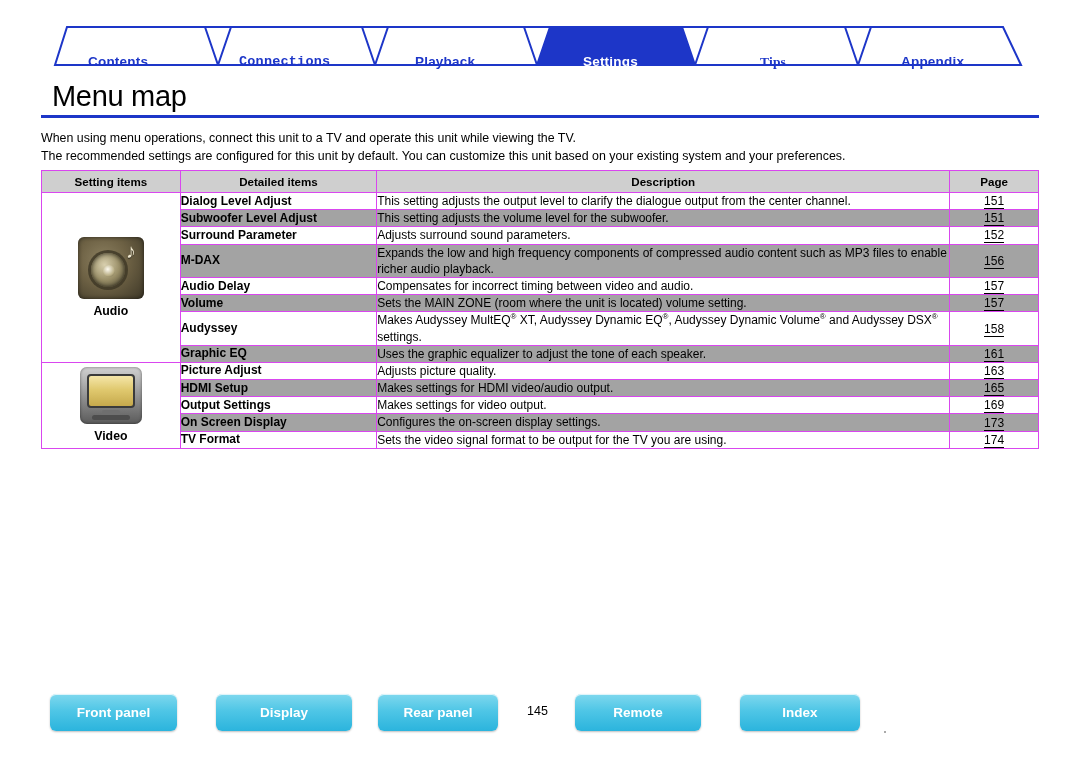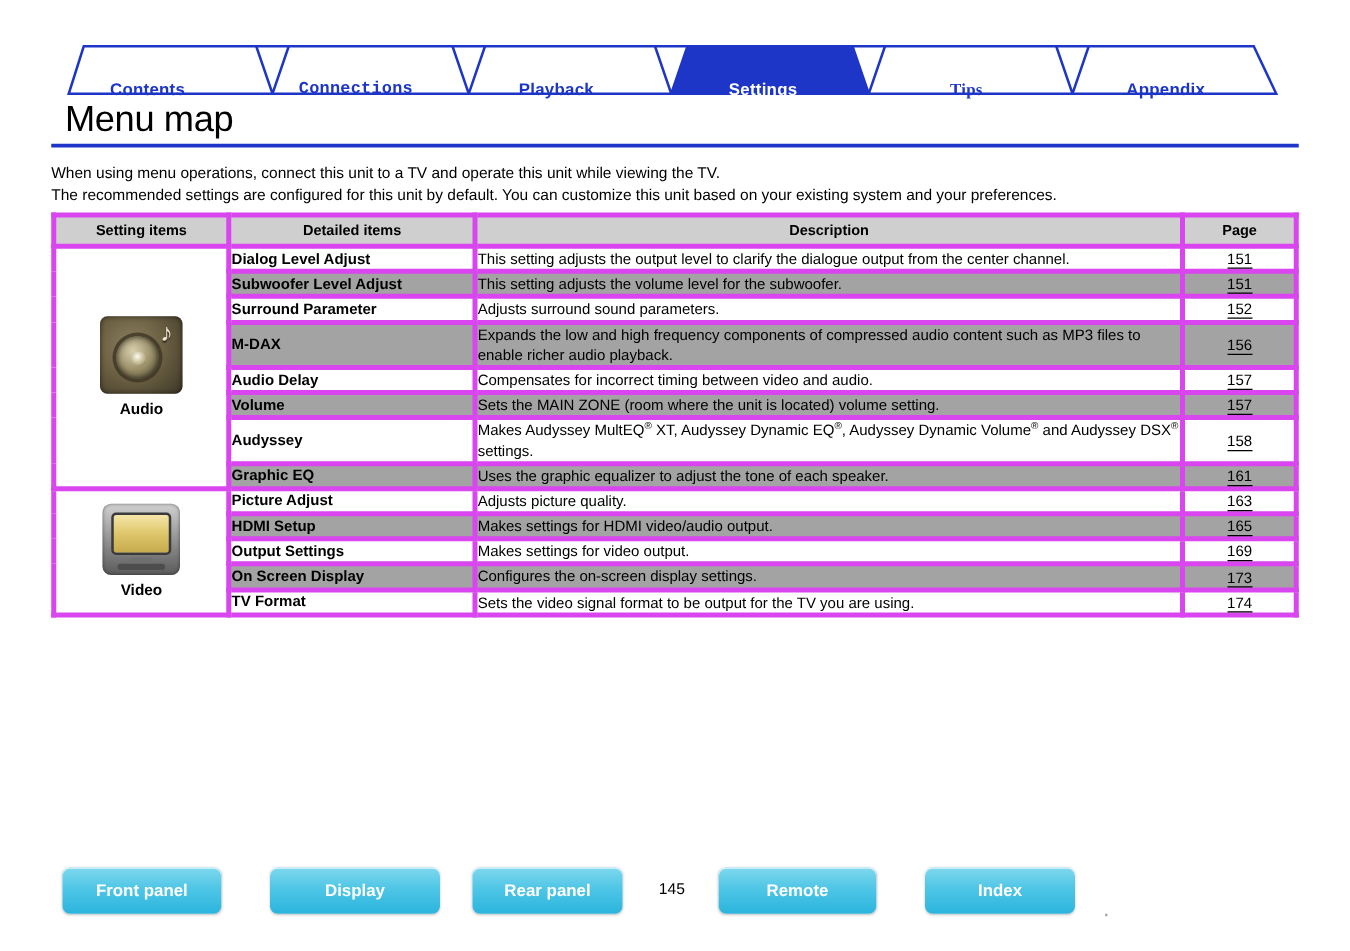--- a/index.html
+++ b/index.html
@@ -13,21 +13,21 @@
     font-family: "Liberation Sans", sans-serif;
     color: #000000;
     position: relative;
     overflow: hidden;
   }
 
   
   .tabbar {
     position: absolute;
     left: 0;
-    top: 32px;
+    top: 22px;
     width: 1060px;
     height: 44px;
   }
   .tabbar svg {
     position: absolute;
     left: 0;
     top: 0;
   }
   .tab-label {
     position: absolute;
@@ -76,21 +76,21 @@
   table.menumap {
     position: absolute;
     left: 41px;
     top: 170px;
     width: 998px;
     border-collapse: collapse;
     font-size: 12px;
   }
   table.menumap th,
   table.menumap td {
-    border: 4px solid #d946ef;
+    border: 1px solid #d946ef;
     padding: 0;
     vertical-align: middle;
   }
   table.menumap thead th {
     background: #cfcfcf;
     font-size: 11.6px;
     font-weight: bold;
     text-align: center;
     height: 21px;
     color: #000;

